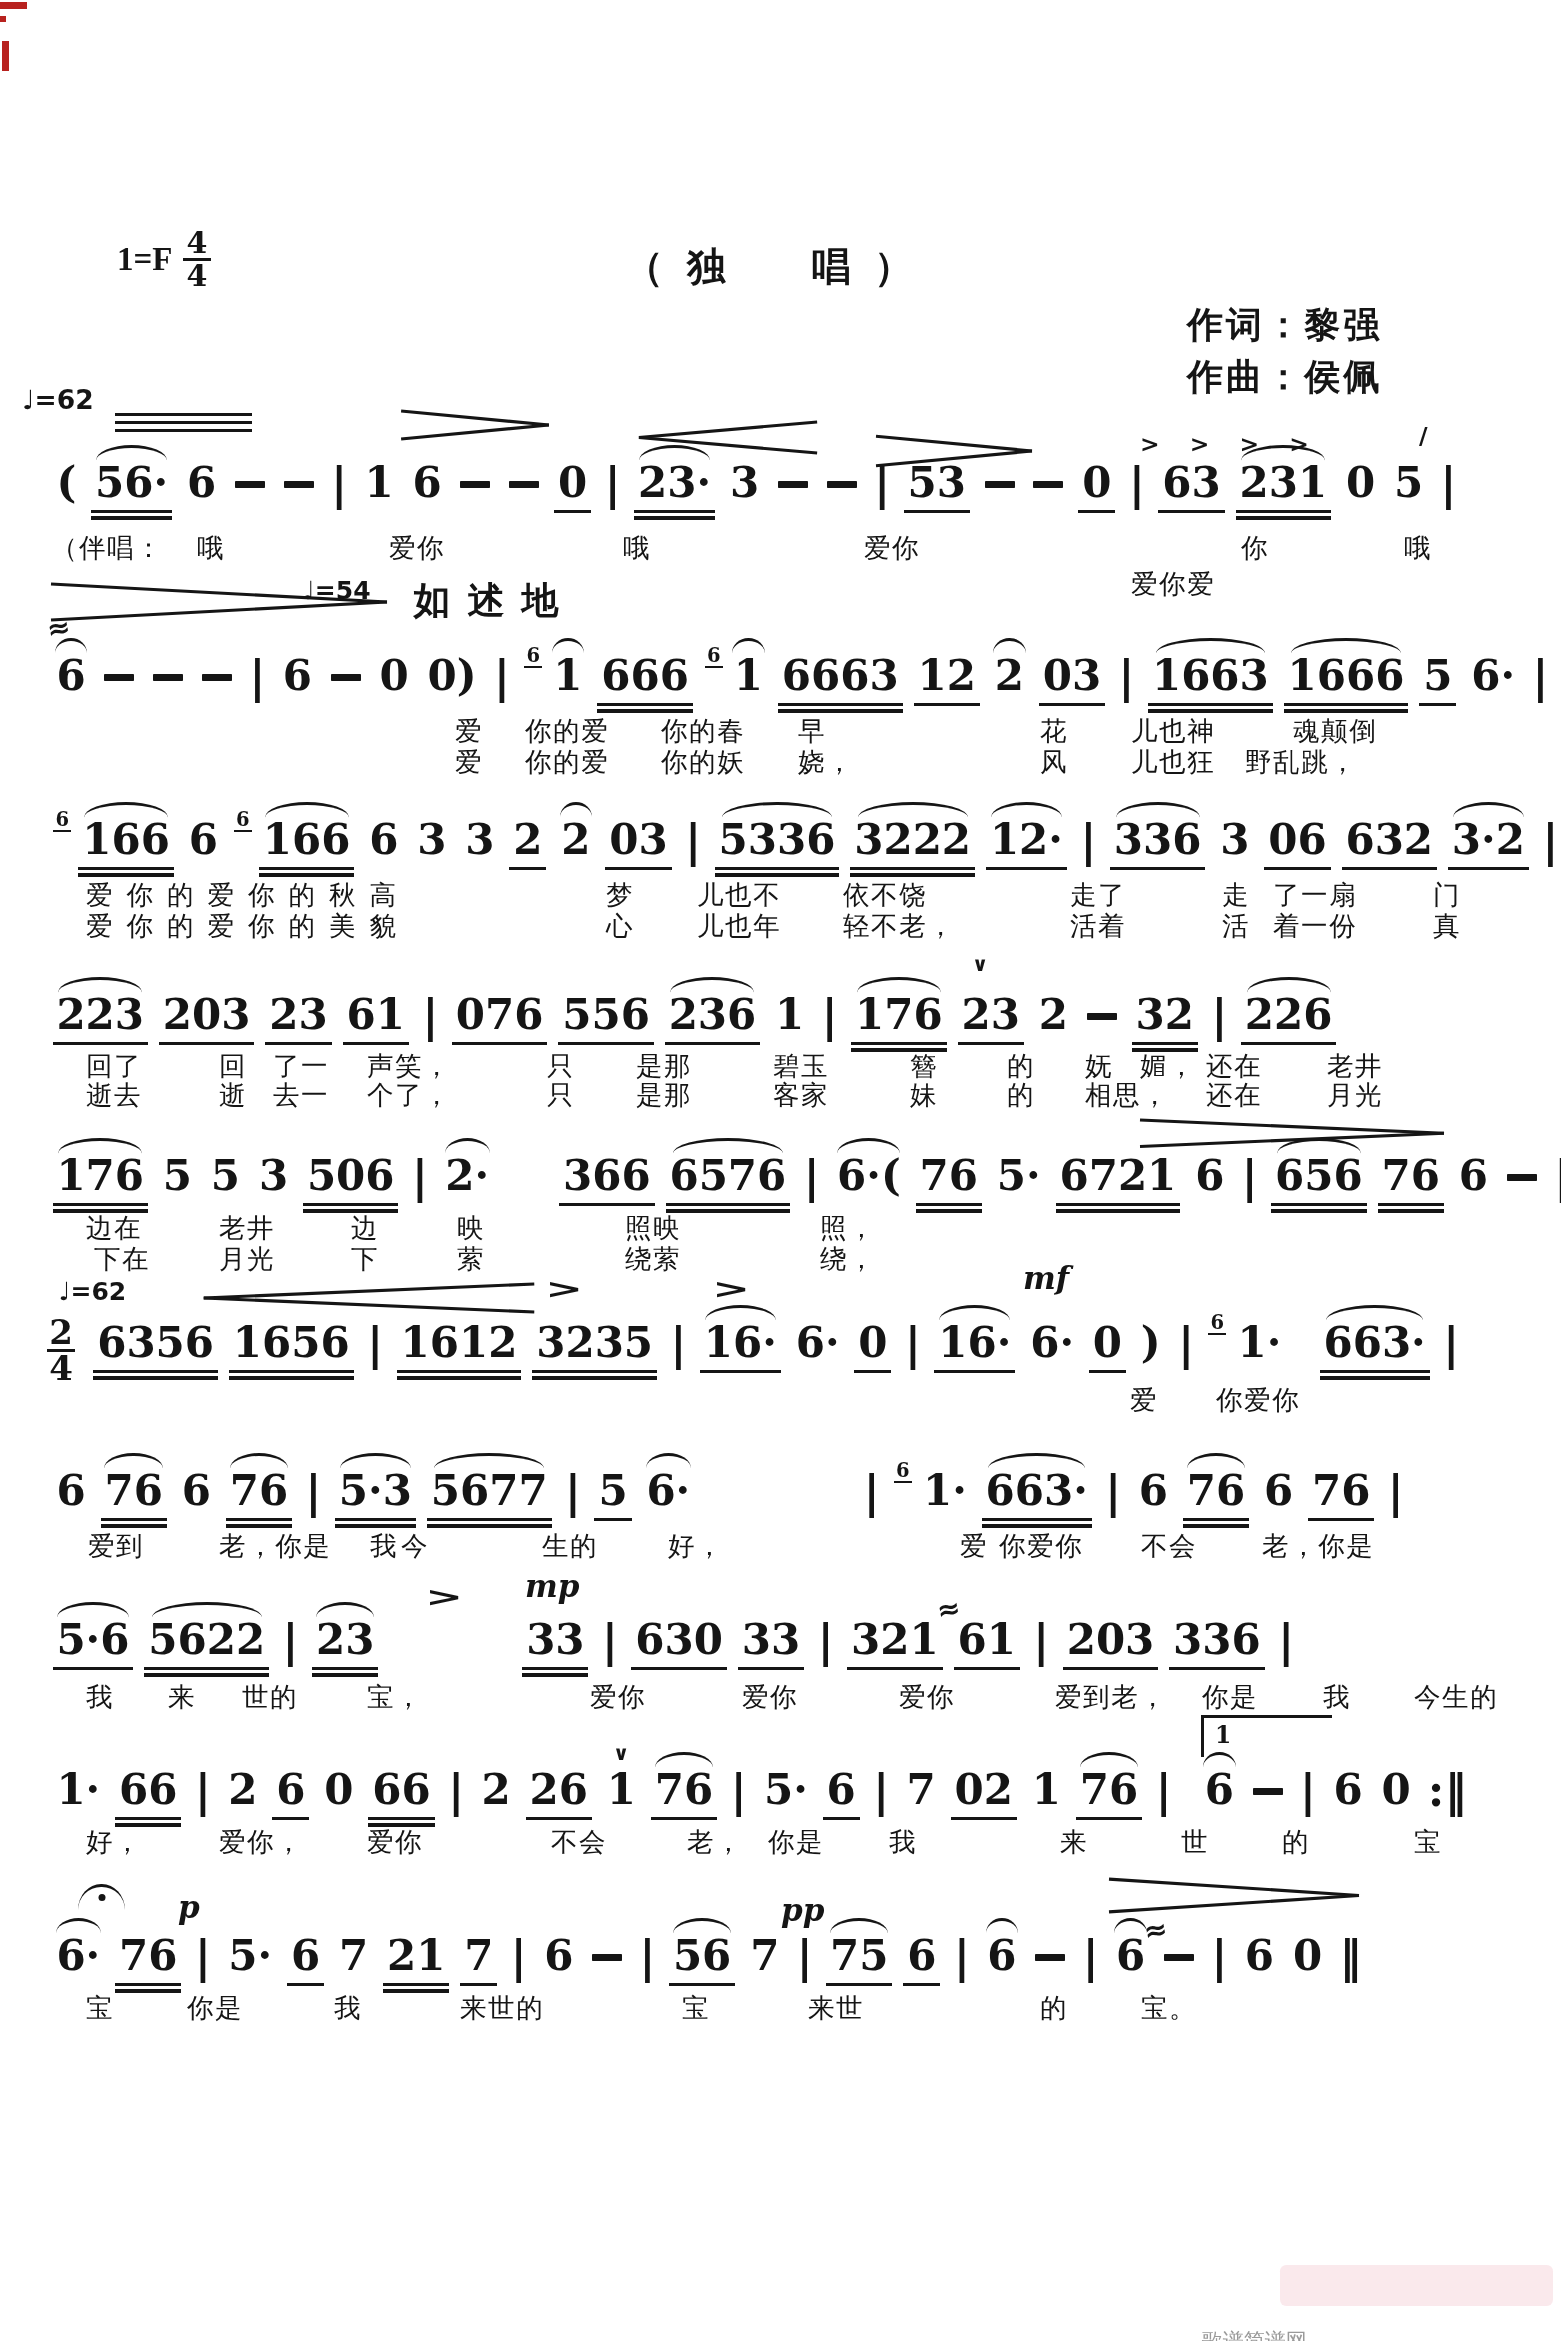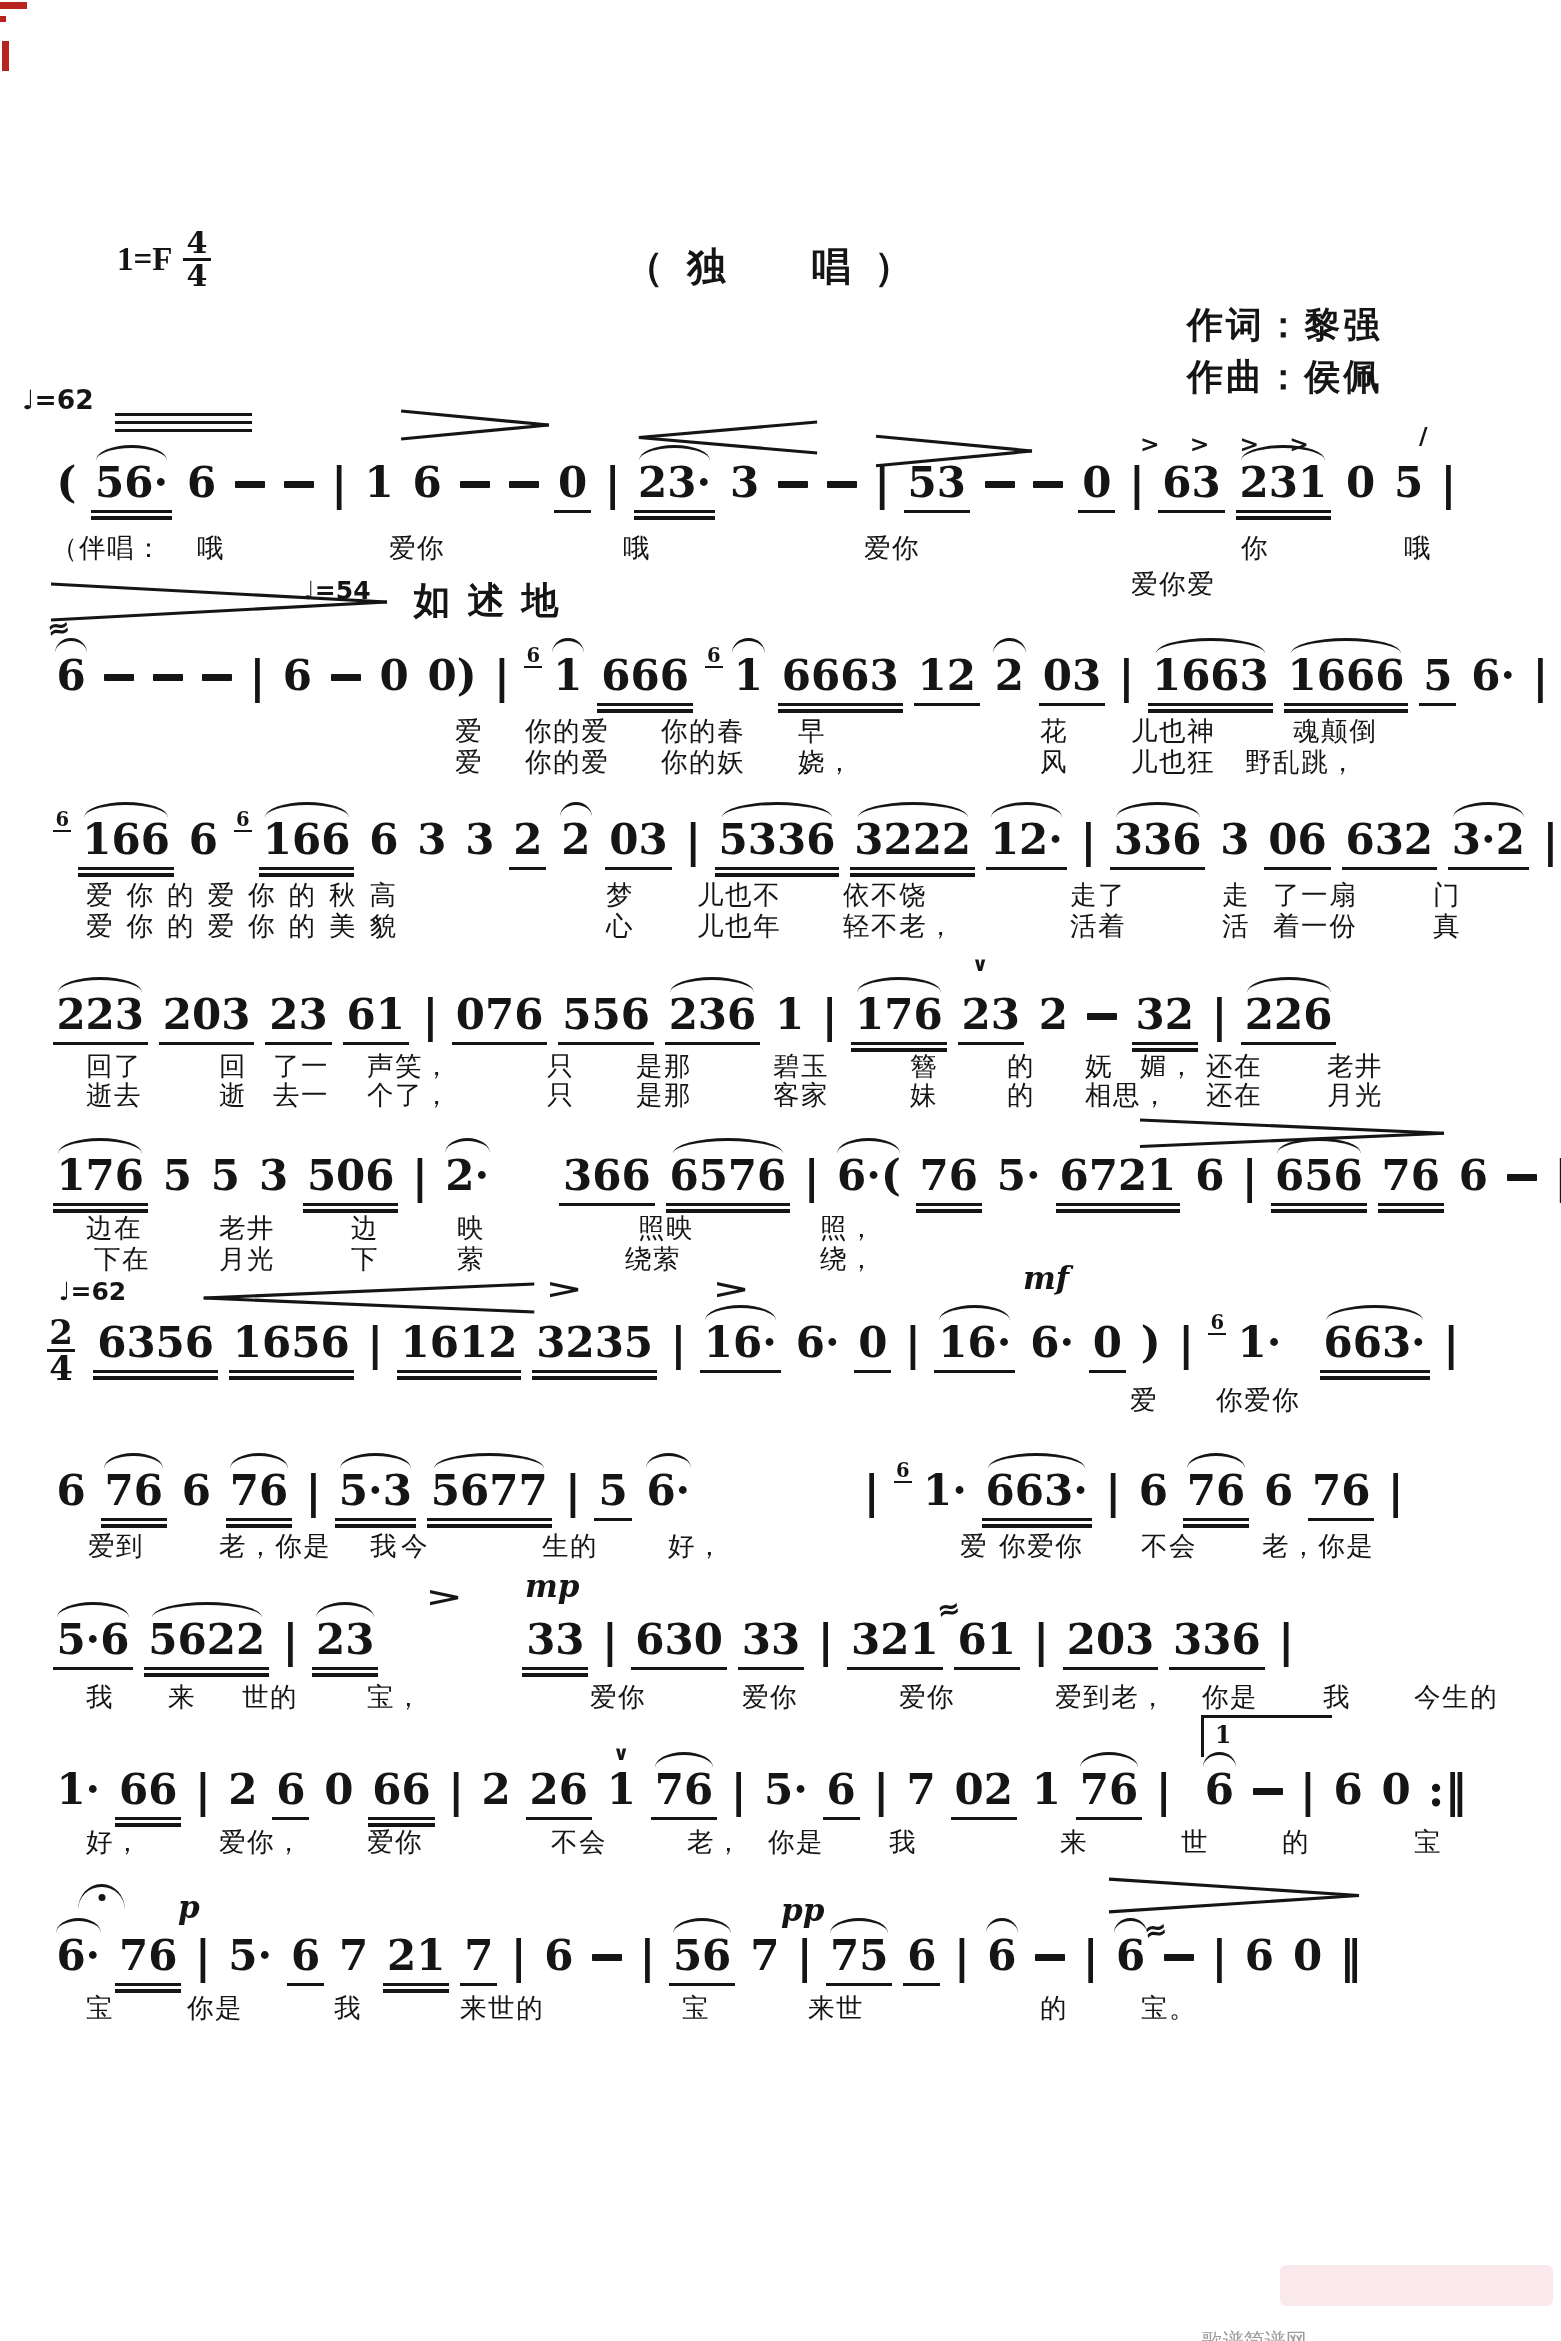--- a/index.html
+++ b/index.html
@@ -317,21 +317,21 @@
           <span class="note u2 arc">656</span>
           <span class="note u2">76</span>
           <span class="note">6</span>
           <span class="dash"></span>
           <span class="bar">|</span>
         </div>
         <span class="lyric-word" style="left: 39px; top: 56px;">边在</span>
         <span class="lyric-word" style="left: 172px; top: 56px;">老井</span>
         <span class="lyric-word" style="left: 304px; top: 56px;">边</span>
         <span class="lyric-word" style="left: 410px; top: 56px;">映</span>
-        <span class="lyric-word" style="left: 578px; top: 56px; margin-left: 13px;">照映</span>
+        <span class="lyric-word" style="left: 578px; top: 56px;">照映</span>
         <span class="lyric-word" style="left: 773px; top: 56px;">照，</span>
         <span class="lyric-word" style="left: 39px; top: 87px; margin-left: 8px;">下在</span>
         <span class="lyric-word" style="left: 172px; top: 87px;">月光</span>
         <span class="lyric-word" style="left: 304px; top: 87px;">下</span>
         <span class="lyric-word" style="left: 410px; top: 87px;">萦</span>
         <span class="lyric-word" style="left: 578px; top: 87px;">绕萦</span>
         <span class="lyric-word" style="left: 773px; top: 87px;">绕，</span>
         <svg class="hairpin" width="304" height="26.5" style="left: 1093px; top: -34px;" viewBox="0 0 390 34">
           <line x1="0" y1="0" x2="390" y2="17" stroke="#151515" stroke-width="4"></line>
           <line x1="0" y1="34" x2="390" y2="17" stroke="#151515" stroke-width="4"></line>

